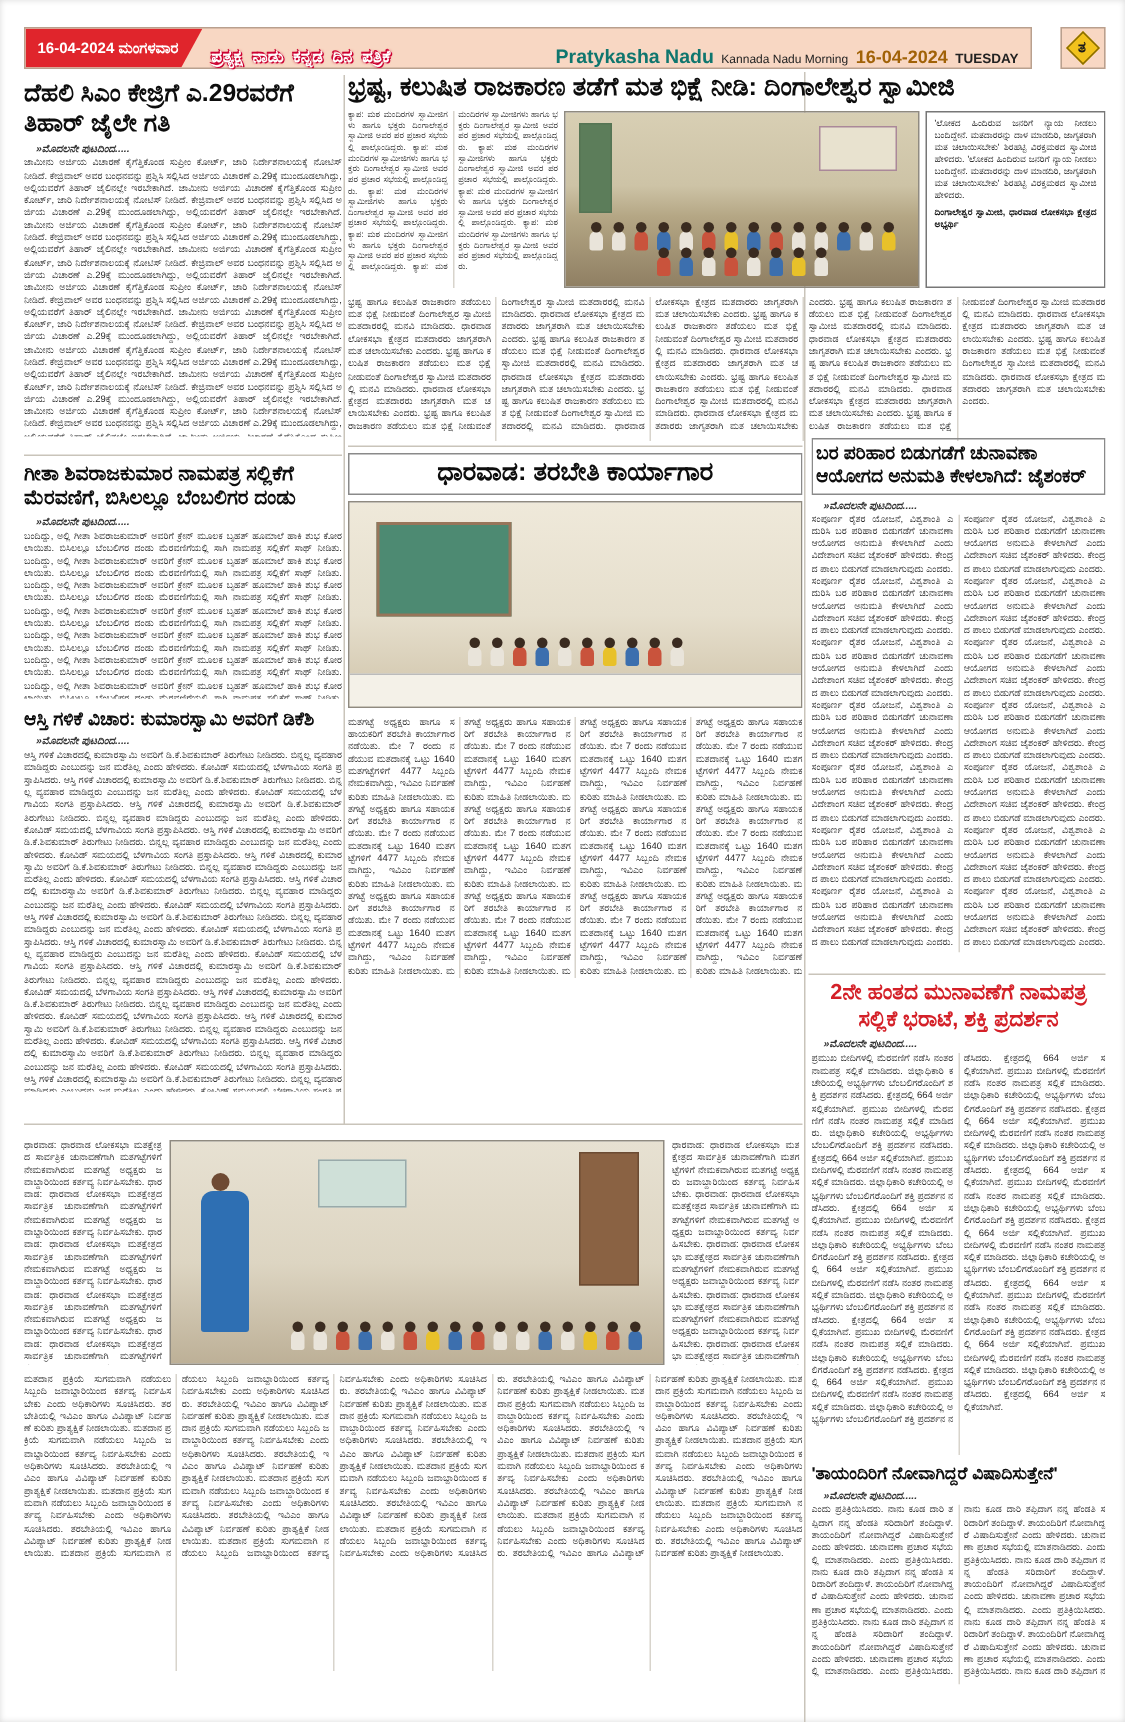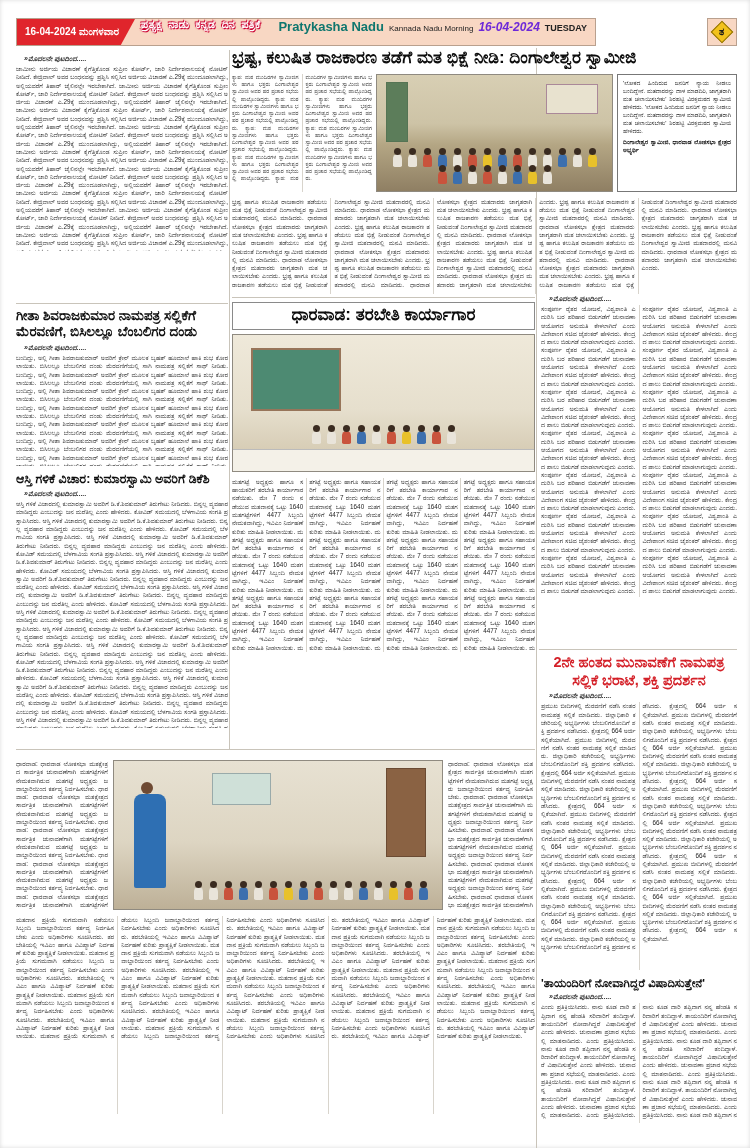--- a/index.html
+++ b/index.html
@@ -2,31 +2,31 @@
 <html><head>
 <meta charset="utf-8">
 <style>
   * { margin:0; padding:0; box-sizing:border-box; }
   html,body { width:750px; height:1148px; background:#f2f0ec; }
   body { font-family:"Liberation Sans", sans-serif; }
   .page { position:relative; width:750px; height:1148px; background:#ffffff; overflow:hidden;
           box-shadow:inset 0 0 4px rgba(0,0,0,.15); }
 
   
-  .masthead { position:absolute; left:16px; top:18px; width:580px; height:28px;
-              background:#f8d7c3; border:1px solid #b9a08e; display:flex; align-items:flex-start; }
+  .masthead { position:absolute; left:16px; top:18px; width:672px; height:28px;
+              background:#f8d7c3; border:1px solid #b9a08e; display:flex; align-items:flex-end; }
   .datebox { background:#e0252c; color:#fff; font-weight:bold; font-size:10px; height:100%;
              display:flex; align-items:center; padding:0 10px 0 8px;
              clip-path:polygon(0 0, 100% 0, 88% 100%, 0 100%); min-width:118px; }
   .slogan { color:#ffffff; font-weight:bold; font-size:11px; margin-left:6px;
             text-shadow:0 0 2px #c03, 1px 1px 0 #c03, -1px -1px 0 #c03; white-space:nowrap;font-family:Liberation Mono, monospace; }
   .brandwrap { margin-left:auto; display:flex; align-items:baseline; gap:5px; padding-right:8px; white-space:nowrap; }
   .brand { color:#0f766e; font-weight:bold; font-size:13px; }
   .brandsub { color:#222; font-size:8px; }
-  .hdate { color:#6d28d9; font-weight:bold; font-size:12px;font-style:italic; }
+  .hdate { color:#a16207; font-weight:bold; font-size:12px; }
   .hday { color:#222; font-size:9px; font-weight:bold; }
   .logobox { position:absolute; left:707px; top:18px; width:30px; height:28px; background:#f8d7c3;
              border:1px solid #b9a08e; display:flex; align-items:center; justify-content:center; }
   .diamond { width:16px; height:16px; background:#f2c21c; border:1px solid #8a6d00; transform:rotate(45deg);
              display:flex; align-items:center; justify-content:center; }
   .diamond span { transform:rotate(-45deg); font-size:10px; font-weight:bold; color:#1a1a1a; }
 
   
   .sec { position:absolute; overflow:hidden; }
   .hl { font-weight:bold; color:#0d0d0d; line-height:1.22; letter-spacing:0; }
@@ -87,20 +87,21 @@
   </div>
 
   <div class="vline" style="left:229px; top:50px; height:700px;"></div>
   <div class="vline" style="left:536px; top:48px; height:1100px;"></div>
   <div class="hline" style="left:232px; top:297px; width:303px;"></div>
   <div class="hline" style="left:539px; top:649px; width:198px;"></div>
   <div class="hline" style="left:16px; top:749px; width:519px;"></div>
   <div class="hline" style="left:16px; top:303px; width:212px;"></div>
 
   <div class="sec" style="left:16px; top:52px; width:212px; height:250px;">
+    <div class="hl" style="font-size:16.5px;">ದೆಹಲಿ ಸಿಎಂ ಕೇಜ್ರಿಗೆ ಎ.29ರವರೆಗೆ ತಿಹಾರ್ ಜೈಲೇ ಗತಿ</div>
     <div class="cont">»ಮೊದಲನೇ ಪುಟದಿಂದ.....</div>
     <div class="body" style="height:186px;">ಜಾಮೀನು ಅರ್ಜಿಯ ವಿಚಾರಣೆ ಕೈಗೆತ್ತಿಕೊಂಡ ಸುಪ್ರೀಂ ಕೋರ್ಟ್, ಜಾರಿ ನಿರ್ದೇಶನಾಲಯಕ್ಕೆ ನೋಟಿಸ್ ನೀಡಿದೆ. ಕೇಜ್ರಿವಾಲ್ ಅವರ ಬಂಧನವನ್ನು ಪ್ರಶ್ನಿಸಿ ಸಲ್ಲಿಸಿದ ಅರ್ಜಿಯ ವಿಚಾರಣೆ ಎ.29ಕ್ಕೆ ಮುಂದೂಡಲಾಗಿದ್ದು, ಅಲ್ಲಿಯವರೆಗೆ ತಿಹಾರ್ ಜೈಲಿನಲ್ಲೇ ಇರಬೇಕಾಗಿದೆ. ಜಾಮೀನು ಅರ್ಜಿಯ ವಿಚಾರಣೆ ಕೈಗೆತ್ತಿಕೊಂಡ ಸುಪ್ರೀಂ ಕೋರ್ಟ್, ಜಾರಿ ನಿರ್ದೇಶನಾಲಯಕ್ಕೆ ನೋಟಿಸ್ ನೀಡಿದೆ. ಕೇಜ್ರಿವಾಲ್ ಅವರ ಬಂಧನವನ್ನು ಪ್ರಶ್ನಿಸಿ ಸಲ್ಲಿಸಿದ ಅರ್ಜಿಯ ವಿಚಾರಣೆ ಎ.29ಕ್ಕೆ ಮುಂದೂಡಲಾಗಿದ್ದು, ಅಲ್ಲಿಯವರೆಗೆ ತಿಹಾರ್ ಜೈಲಿನಲ್ಲೇ ಇರಬೇಕಾಗಿದೆ. ಜಾಮೀನು ಅರ್ಜಿಯ ವಿಚಾರಣೆ ಕೈಗೆತ್ತಿಕೊಂಡ ಸುಪ್ರೀಂ ಕೋರ್ಟ್, ಜಾರಿ ನಿರ್ದೇಶನಾಲಯಕ್ಕೆ ನೋಟಿಸ್ ನೀಡಿದೆ. ಕೇಜ್ರಿವಾಲ್ ಅವರ ಬಂಧನವನ್ನು ಪ್ರಶ್ನಿಸಿ ಸಲ್ಲಿಸಿದ ಅರ್ಜಿಯ ವಿಚಾರಣೆ ಎ.29ಕ್ಕೆ ಮುಂದೂಡಲಾಗಿದ್ದು, ಅಲ್ಲಿಯವರೆಗೆ ತಿಹಾರ್ ಜೈಲಿನಲ್ಲೇ ಇರಬೇಕಾಗಿದೆ. ಜಾಮೀನು ಅರ್ಜಿಯ ವಿಚಾರಣೆ ಕೈಗೆತ್ತಿಕೊಂಡ ಸುಪ್ರೀಂ ಕೋರ್ಟ್, ಜಾರಿ ನಿರ್ದೇಶನಾಲಯಕ್ಕೆ ನೋಟಿಸ್ ನೀಡಿದೆ. ಕೇಜ್ರಿವಾಲ್ ಅವರ ಬಂಧನವನ್ನು ಪ್ರಶ್ನಿಸಿ ಸಲ್ಲಿಸಿದ ಅರ್ಜಿಯ ವಿಚಾರಣೆ ಎ.29ಕ್ಕೆ ಮುಂದೂಡಲಾಗಿದ್ದು, ಅಲ್ಲಿಯವರೆಗೆ ತಿಹಾರ್ ಜೈಲಿನಲ್ಲೇ ಇರಬೇಕಾಗಿದೆ. ಜಾಮೀನು ಅರ್ಜಿಯ ವಿಚಾರಣೆ ಕೈಗೆತ್ತಿಕೊಂಡ ಸುಪ್ರೀಂ ಕೋರ್ಟ್, ಜಾರಿ ನಿರ್ದೇಶನಾಲಯಕ್ಕೆ ನೋಟಿಸ್ ನೀಡಿದೆ. ಕೇಜ್ರಿವಾಲ್ ಅವರ ಬಂಧನವನ್ನು ಪ್ರಶ್ನಿಸಿ ಸಲ್ಲಿಸಿದ ಅರ್ಜಿಯ ವಿಚಾರಣೆ ಎ.29ಕ್ಕೆ ಮುಂದೂಡಲಾಗಿದ್ದು, ಅಲ್ಲಿಯವರೆಗೆ ತಿಹಾರ್ ಜೈಲಿನಲ್ಲೇ ಇರಬೇಕಾಗಿದೆ. ಜಾಮೀನು ಅರ್ಜಿಯ ವಿಚಾರಣೆ ಕೈಗೆತ್ತಿಕೊಂಡ ಸುಪ್ರೀಂ ಕೋರ್ಟ್, ಜಾರಿ ನಿರ್ದೇಶನಾಲಯಕ್ಕೆ ನೋಟಿಸ್ ನೀಡಿದೆ. ಕೇಜ್ರಿವಾಲ್ ಅವರ ಬಂಧನವನ್ನು ಪ್ರಶ್ನಿಸಿ ಸಲ್ಲಿಸಿದ ಅರ್ಜಿಯ ವಿಚಾರಣೆ ಎ.29ಕ್ಕೆ ಮುಂದೂಡಲಾಗಿದ್ದು, ಅಲ್ಲಿಯವರೆಗೆ ತಿಹಾರ್ ಜೈಲಿನಲ್ಲೇ ಇರಬೇಕಾಗಿದೆ. ಜಾಮೀನು ಅರ್ಜಿಯ ವಿಚಾರಣೆ ಕೈಗೆತ್ತಿಕೊಂಡ ಸುಪ್ರೀಂ ಕೋರ್ಟ್, ಜಾರಿ ನಿರ್ದೇಶನಾಲಯಕ್ಕೆ ನೋಟಿಸ್ ನೀಡಿದೆ. ಕೇಜ್ರಿವಾಲ್ ಅವರ ಬಂಧನವನ್ನು ಪ್ರಶ್ನಿಸಿ ಸಲ್ಲಿಸಿದ ಅರ್ಜಿಯ ವಿಚಾರಣೆ ಎ.29ಕ್ಕೆ ಮುಂದೂಡಲಾಗಿದ್ದು, ಅಲ್ಲಿಯವರೆಗೆ ತಿಹಾರ್ ಜೈಲಿನಲ್ಲೇ ಇರಬೇಕಾಗಿದೆ. ಜಾಮೀನು ಅರ್ಜಿಯ ವಿಚಾರಣೆ ಕೈಗೆತ್ತಿಕೊಂಡ ಸುಪ್ರೀಂ ಕೋರ್ಟ್, ಜಾರಿ ನಿರ್ದೇಶನಾಲಯಕ್ಕೆ ನೋಟಿಸ್ ನೀಡಿದೆ. ಕೇಜ್ರಿವಾಲ್ ಅವರ ಬಂಧನವನ್ನು ಪ್ರಶ್ನಿಸಿ ಸಲ್ಲಿಸಿದ ಅರ್ಜಿಯ ವಿಚಾರಣೆ ಎ.29ಕ್ಕೆ ಮುಂದೂಡಲಾಗಿದ್ದು, ಅಲ್ಲಿಯವರೆಗೆ ತಿಹಾರ್ ಜೈಲಿನಲ್ಲೇ ಇರಬೇಕಾಗಿದೆ. ಜಾಮೀನು ಅರ್ಜಿಯ ವಿಚಾರಣೆ ಕೈಗೆತ್ತಿಕೊಂಡ ಸುಪ್ರೀಂ ಕೋರ್ಟ್, ಜಾರಿ ನಿರ್ದೇಶನಾಲಯಕ್ಕೆ ನೋಟಿಸ್ ನೀಡಿದೆ. ಕೇಜ್ರಿವಾಲ್ ಅವರ ಬಂಧನವನ್ನು ಪ್ರಶ್ನಿಸಿ ಸಲ್ಲಿಸಿದ ಅರ್ಜಿಯ ವಿಚಾರಣೆ ಎ.29ಕ್ಕೆ ಮುಂದೂಡಲಾಗಿದ್ದು, ಅಲ್ಲಿಯವರೆಗೆ ತಿಹಾರ್ ಜೈಲಿನಲ್ಲೇ ಇರಬೇಕಾಗಿದೆ. ಜಾಮೀನು ಅರ್ಜಿಯ ವಿಚಾರಣೆ ಕೈಗೆತ್ತಿಕೊಂಡ ಸುಪ್ರೀಂ ಕೋರ್ಟ್, ಜಾರಿ ನಿರ್ದೇಶನಾಲಯಕ್ಕೆ ನೋಟಿಸ್ ನೀಡಿದೆ. ಕೇಜ್ರಿವಾಲ್ ಅವರ ಬಂಧನವನ್ನು ಪ್ರಶ್ನಿಸಿ ಸಲ್ಲಿಸಿದ ಅರ್ಜಿಯ ವಿಚಾರಣೆ ಎ.29ಕ್ಕೆ ಮುಂದೂಡಲಾಗಿದ್ದು, ಅಲ್ಲಿಯವರೆಗೆ ತಿಹಾರ್ ಜೈಲಿನಲ್ಲೇ ಇರಬೇಕಾಗಿದೆ. ಜಾಮೀನು ಅರ್ಜಿಯ ವಿಚಾರಣೆ ಕೈಗೆತ್ತಿಕೊಂಡ ಸುಪ್ರೀಂ ಕೋರ್ಟ್, ಜಾರಿ ನಿರ್ದೇಶನಾಲಯಕ್ಕೆ ನೋಟಿಸ್ ನೀಡಿದೆ. ಕೇಜ್ರಿವಾಲ್ ಅವರ ಬಂಧನವನ್ನು ಪ್ರಶ್ನಿಸಿ ಸಲ್ಲಿಸಿದ ಅರ್ಜಿಯ ವಿಚಾರಣೆ ಎ.29ಕ್ಕೆ ಮುಂದೂಡಲಾಗಿದ್ದು, ಅಲ್ಲಿಯವರೆಗೆ ತಿಹಾರ್ ಜೈಲಿನಲ್ಲೇ ಇರಬೇಕಾಗಿದೆ. ಜಾಮೀನು ಅರ್ಜಿಯ ವಿಚಾರಣೆ ಕೈಗೆತ್ತಿಕೊಂಡ ಸುಪ್ರೀಂ ಕೋರ್ಟ್, ಜಾರಿ ನಿರ್ದೇಶನಾಲಯಕ್ಕೆ ನೋಟಿಸ್ ನೀಡಿದೆ. ಕೇಜ್ರಿವಾಲ್ ಅವರ ಬಂಧನವನ್ನು ಪ್ರಶ್ನಿಸಿ ಸಲ್ಲಿಸಿದ ಅರ್ಜಿಯ ವಿಚಾರಣೆ ಎ.29ಕ್ಕೆ ಮುಂದೂಡಲಾಗಿದ್ದು, ಅಲ್ಲಿಯವರೆಗೆ ತಿಹಾರ್ ಜೈಲಿನಲ್ಲೇ ಇರಬೇಕಾಗಿದೆ. ಜಾಮೀನು ಅರ್ಜಿಯ ವಿಚಾರಣೆ ಕೈಗೆತ್ತಿಕೊಂಡ ಸುಪ್ರೀಂ ಕೋರ್ಟ್, ಜಾರಿ ನಿರ್ದೇಶನಾಲಯಕ್ಕೆ ನೋಟಿಸ್ ನೀಡಿದೆ. ಕೇಜ್ರಿವಾಲ್ ಅವರ ಬಂಧನವನ್ನು ಪ್ರಶ್ನಿಸಿ ಸಲ್ಲಿಸಿದ ಅರ್ಜಿಯ ವಿಚಾರಣೆ ಎ.29ಕ್ಕೆ ಮುಂದೂಡಲಾಗಿದ್ದು, ಅಲ್ಲಿಯವರೆಗೆ ತಿಹಾರ್ ಜೈಲಿನಲ್ಲೇ ಇರಬೇಕಾಗಿದೆ. ಜಾಮೀನು ಅರ್ಜಿಯ ವಿಚಾರಣೆ ಕೈಗೆತ್ತಿಕೊಂಡ ಸುಪ್ರೀಂ ಕೋರ್ಟ್, ಜಾರಿ ನಿರ್ದೇಶನಾಲಯಕ್ಕೆ ನೋಟಿಸ್ ನೀಡಿದೆ. ಕೇಜ್ರಿವಾಲ್ ಅವರ ಬಂಧನವನ್ನು ಪ್ರಶ್ನಿಸಿ ಸಲ್ಲಿಸಿದ ಅರ್ಜಿಯ ವಿಚಾರಣೆ ಎ.29ಕ್ಕೆ ಮುಂದೂಡಲಾಗಿದ್ದು, ಅಲ್ಲಿಯವರೆಗೆ ತಿಹಾರ್ ಜೈಲಿನಲ್ಲೇ ಇರಬೇಕಾಗಿದೆ. ಜಾಮೀನು ಅರ್ಜಿಯ ವಿಚಾರಣೆ ಕೈಗೆತ್ತಿಕೊಂಡ ಸುಪ್ರೀಂ ಕೋರ್ಟ್, ಜಾರಿ ನಿರ್ದೇಶನಾಲಯಕ್ಕೆ ನೋಟಿಸ್ ನೀಡಿದೆ. ಕೇಜ್ರಿವಾಲ್ ಅವರ ಬಂಧನವನ್ನು ಪ್ರಶ್ನಿಸಿ ಸಲ್ಲಿಸಿದ ಅರ್ಜಿಯ ವಿಚಾರಣೆ ಎ.29ಕ್ಕೆ ಮುಂದೂಡಲಾಗಿದ್ದು, ಅಲ್ಲಿಯವರೆಗೆ ತಿಹಾರ್ ಜೈಲಿನಲ್ಲೇ ಇರಬೇಕಾಗಿದೆ. ಜಾಮೀನು ಅರ್ಜಿಯ ವಿಚಾರಣೆ ಕೈಗೆತ್ತಿಕೊಂಡ ಸುಪ್ರೀಂ ಕೋರ್ಟ್, ಜಾರಿ ನಿರ್ದೇಶನಾಲಯಕ್ಕೆ ನೋಟಿಸ್ ನೀಡಿದೆ. ಕೇಜ್ರಿವಾಲ್ ಅವರ ಬಂಧನವನ್ನು ಪ್ರಶ್ನಿಸಿ ಸಲ್ಲಿಸಿದ ಅರ್ಜಿಯ ವಿಚಾರಣೆ ಎ.29ಕ್ಕೆ ಮುಂದೂಡಲಾಗಿದ್ದು, ಅಲ್ಲಿಯವರೆಗೆ ತಿಹಾರ್ ಜೈಲಿನಲ್ಲೇ ಇರಬೇಕಾಗಿದೆ. ಜಾಮೀನು ಅರ್ಜಿಯ ವಿಚಾರಣೆ ಕೈಗೆತ್ತಿಕೊಂಡ ಸುಪ್ರೀಂ ಕೋರ್ಟ್, ಜಾರಿ ನಿರ್ದೇಶನಾಲಯಕ್ಕೆ ನೋಟಿಸ್ ನೀಡಿದೆ. ಕೇಜ್ರಿವಾಲ್ ಅವರ ಬಂಧನವನ್ನು ಪ್ರಶ್ನಿಸಿ ಸಲ್ಲಿಸಿದ ಅರ್ಜಿಯ ವಿಚಾರಣೆ ಎ.29ಕ್ಕೆ ಮುಂದೂಡಲಾಗಿದ್ದು, ಅಲ್ಲಿಯವರೆಗೆ ತಿಹಾರ್ ಜೈಲಿನಲ್ಲೇ ಇರಬೇಕಾಗಿದೆ. ಜಾಮೀನು ಅರ್ಜಿಯ ವಿಚಾರಣೆ ಕೈಗೆತ್ತಿಕೊಂಡ ಸುಪ್ರೀಂ ಕೋರ್ಟ್, ಜಾರಿ ನಿರ್ದೇಶನಾಲಯಕ್ಕೆ ನೋಟಿಸ್ ನೀಡಿದೆ. ಕೇಜ್ರಿವಾಲ್ ಅವರ ಬಂಧನವನ್ನು ಪ್ರಶ್ನಿಸಿ ಸಲ್ಲಿಸಿದ ಅರ್ಜಿಯ ವಿಚಾರಣೆ ಎ.29ಕ್ಕೆ ಮುಂದೂಡಲಾಗಿದ್ದು, ಅಲ್ಲಿಯವರೆಗೆ ತಿಹಾರ್ ಜೈಲಿನಲ್ಲೇ ಇರಬೇಕಾಗಿದೆ. </div>
   </div>
 
   <div class="sec" style="left:232px; top:48px; width:505px; height:250px;">
     <div class="hl" style="font-size:17px; white-space:nowrap; overflow:hidden;">ಭ್ರಷ್ಟ, ಕಲುಷಿತ ರಾಜಕಾರಣ ತಡೆಗೆ ಮತ ಭಿಕ್ಷೆ ನೀಡಿ: ದಿಂಗಾಲೇಶ್ವರ ಸ್ವಾಮೀಜಿ</div>
     <div style="display:flex; gap:4px; margin-top:5px; height:118px;">
       <div class="caption cols-2" style="width:140px; height:118px;">ಕ್ಯಾಪ: ಮಠ ಮಂದಿರಗಳ ಸ್ವಾಮೀಜಿಗಳು ಹಾಗೂ ಭಕ್ತರು ದಿಂಗಾಲೇಶ್ವರ ಸ್ವಾಮೀಜಿ ಅವರ ಪರ ಪ್ರಚಾರ ಸಭೆಯಲ್ಲಿ ಪಾಲ್ಗೊಂಡಿದ್ದರು. ಕ್ಯಾಪ: ಮಠ ಮಂದಿರಗಳ ಸ್ವಾಮೀಜಿಗಳು ಹಾಗೂ ಭಕ್ತರು ದಿಂಗಾಲೇಶ್ವರ ಸ್ವಾಮೀಜಿ ಅವರ ಪರ ಪ್ರಚಾರ ಸಭೆಯಲ್ಲಿ ಪಾಲ್ಗೊಂಡಿದ್ದರು. ಕ್ಯಾಪ: ಮಠ ಮಂದಿರಗಳ ಸ್ವಾಮೀಜಿಗಳು ಹಾಗೂ ಭಕ್ತರು ದಿಂಗಾಲೇಶ್ವರ ಸ್ವಾಮೀಜಿ ಅವರ ಪರ ಪ್ರಚಾರ ಸಭೆಯಲ್ಲಿ ಪಾಲ್ಗೊಂಡಿದ್ದರು. ಕ್ಯಾಪ: ಮಠ ಮಂದಿರಗಳ ಸ್ವಾಮೀಜಿಗಳು ಹಾಗೂ ಭಕ್ತರು ದಿಂಗಾಲೇಶ್ವರ ಸ್ವಾಮೀಜಿ ಅವರ ಪರ ಪ್ರಚಾರ ಸಭೆಯಲ್ಲಿ ಪಾಲ್ಗೊಂಡಿದ್ದರು. ಕ್ಯಾಪ: ಮಠ ಮಂದಿರಗಳ ಸ್ವಾಮೀಜಿಗಳು ಹಾಗೂ ಭಕ್ತರು ದಿಂಗಾಲೇಶ್ವರ ಸ್ವಾಮೀಜಿ ಅವರ ಪರ ಪ್ರಚಾರ ಸಭೆಯಲ್ಲಿ ಪಾಲ್ಗೊಂಡಿದ್ದರು. ಕ್ಯಾಪ: ಮಠ ಮಂದಿರಗಳ ಸ್ವಾಮೀಜಿಗಳು ಹಾಗೂ ಭಕ್ತರು ದಿಂಗಾಲೇಶ್ವರ ಸ್ವಾಮೀಜಿ ಅವರ ಪರ ಪ್ರಚಾರ ಸಭೆಯಲ್ಲಿ ಪಾಲ್ಗೊಂಡಿದ್ದರು. ಕ್ಯಾಪ: ಮಠ ಮಂದಿರಗಳ ಸ್ವಾಮೀಜಿಗಳು ಹಾಗೂ ಭಕ್ತರು ದಿಂಗಾಲೇಶ್ವರ ಸ್ವಾಮೀಜಿ ಅವರ ಪರ ಪ್ರಚಾರ ಸಭೆಯಲ್ಲಿ ಪಾಲ್ಗೊಂಡಿದ್ದರು. ಕ್ಯಾಪ: ಮಠ ಮಂದಿರಗಳ ಸ್ವಾಮೀಜಿಗಳು ಹಾಗೂ ಭಕ್ತರು ದಿಂಗಾಲೇಶ್ವರ ಸ್ವಾಮೀಜಿ ಅವರ ಪರ ಪ್ರಚಾರ ಸಭೆಯಲ್ಲಿ ಪಾಲ್ಗೊಂಡಿದ್ದರು. </div>
       <div class="photo ph-hall" style="width:237px; height:118px;">
         <span class="door"></span>
@@ -162,20 +163,21 @@
           <i></i>
           <i></i>
           <i></i>
           <i></i>
       </div>
     </div>
     <div class="body cols-4" style="height:272px; margin-top:6px;">ಮತಗಟ್ಟೆ ಅಧ್ಯಕ್ಷರು ಹಾಗೂ ಸಹಾಯಕರಿಗೆ ತರಬೇತಿ ಕಾರ್ಯಾಗಾರ ನಡೆಯಿತು. ಮೇ 7 ರಂದು ನಡೆಯುವ ಮತದಾನಕ್ಕೆ ಒಟ್ಟು 1640 ಮತಗಟ್ಟೆಗಳಿಗೆ 4477 ಸಿಬ್ಬಂದಿ ನೇಮಕವಾಗಿದ್ದು, ಇವಿಎಂ ನಿರ್ವಹಣೆ ಕುರಿತು ಮಾಹಿತಿ ನೀಡಲಾಯಿತು. ಮತಗಟ್ಟೆ ಅಧ್ಯಕ್ಷರು ಹಾಗೂ ಸಹಾಯಕರಿಗೆ ತರಬೇತಿ ಕಾರ್ಯಾಗಾರ ನಡೆಯಿತು. ಮೇ 7 ರಂದು ನಡೆಯುವ ಮತದಾನಕ್ಕೆ ಒಟ್ಟು 1640 ಮತಗಟ್ಟೆಗಳಿಗೆ 4477 ಸಿಬ್ಬಂದಿ ನೇಮಕವಾಗಿದ್ದು, ಇವಿಎಂ ನಿರ್ವಹಣೆ ಕುರಿತು ಮಾಹಿತಿ ನೀಡಲಾಯಿತು. ಮತಗಟ್ಟೆ ಅಧ್ಯಕ್ಷರು ಹಾಗೂ ಸಹಾಯಕರಿಗೆ ತರಬೇತಿ ಕಾರ್ಯಾಗಾರ ನಡೆಯಿತು. ಮೇ 7 ರಂದು ನಡೆಯುವ ಮತದಾನಕ್ಕೆ ಒಟ್ಟು 1640 ಮತಗಟ್ಟೆಗಳಿಗೆ 4477 ಸಿಬ್ಬಂದಿ ನೇಮಕವಾಗಿದ್ದು, ಇವಿಎಂ ನಿರ್ವಹಣೆ ಕುರಿತು ಮಾಹಿತಿ ನೀಡಲಾಯಿತು. ಮತಗಟ್ಟೆ ಅಧ್ಯಕ್ಷರು ಹಾಗೂ ಸಹಾಯಕರಿಗೆ ತರಬೇತಿ ಕಾರ್ಯಾಗಾರ ನಡೆಯಿತು. ಮೇ 7 ರಂದು ನಡೆಯುವ ಮತದಾನಕ್ಕೆ ಒಟ್ಟು 1640 ಮತಗಟ್ಟೆಗಳಿಗೆ 4477 ಸಿಬ್ಬಂದಿ ನೇಮಕವಾಗಿದ್ದು, ಇವಿಎಂ ನಿರ್ವಹಣೆ ಕುರಿತು ಮಾಹಿತಿ ನೀಡಲಾಯಿತು. ಮತಗಟ್ಟೆ ಅಧ್ಯಕ್ಷರು ಹಾಗೂ ಸಹಾಯಕರಿಗೆ ತರಬೇತಿ ಕಾರ್ಯಾಗಾರ ನಡೆಯಿತು. ಮೇ 7 ರಂದು ನಡೆಯುವ ಮತದಾನಕ್ಕೆ ಒಟ್ಟು 1640 ಮತಗಟ್ಟೆಗಳಿಗೆ 4477 ಸಿಬ್ಬಂದಿ ನೇಮಕವಾಗಿದ್ದು, ಇವಿಎಂ ನಿರ್ವಹಣೆ ಕುರಿತು ಮಾಹಿತಿ ನೀಡಲಾಯಿತು. ಮತಗಟ್ಟೆ ಅಧ್ಯಕ್ಷರು ಹಾಗೂ ಸಹಾಯಕರಿಗೆ ತರಬೇತಿ ಕಾರ್ಯಾಗಾರ ನಡೆಯಿತು. ಮೇ 7 ರಂದು ನಡೆಯುವ ಮತದಾನಕ್ಕೆ ಒಟ್ಟು 1640 ಮತಗಟ್ಟೆಗಳಿಗೆ 4477 ಸಿಬ್ಬಂದಿ ನೇಮಕವಾಗಿದ್ದು, ಇವಿಎಂ ನಿರ್ವಹಣೆ ಕುರಿತು ಮಾಹಿತಿ ನೀಡಲಾಯಿತು. ಮತಗಟ್ಟೆ ಅಧ್ಯಕ್ಷರು ಹಾಗೂ ಸಹಾಯಕರಿಗೆ ತರಬೇತಿ ಕಾರ್ಯಾಗಾರ ನಡೆಯಿತು. ಮೇ 7 ರಂದು ನಡೆಯುವ ಮತದಾನಕ್ಕೆ ಒಟ್ಟು 1640 ಮತಗಟ್ಟೆಗಳಿಗೆ 4477 ಸಿಬ್ಬಂದಿ ನೇಮಕವಾಗಿದ್ದು, ಇವಿಎಂ ನಿರ್ವಹಣೆ ಕುರಿತು ಮಾಹಿತಿ ನೀಡಲಾಯಿತು. ಮತಗಟ್ಟೆ ಅಧ್ಯಕ್ಷರು ಹಾಗೂ ಸಹಾಯಕರಿಗೆ ತರಬೇತಿ ಕಾರ್ಯಾಗಾರ ನಡೆಯಿತು. ಮೇ 7 ರಂದು ನಡೆಯುವ ಮತದಾನಕ್ಕೆ ಒಟ್ಟು 1640 ಮತಗಟ್ಟೆಗಳಿಗೆ 4477 ಸಿಬ್ಬಂದಿ ನೇಮಕವಾಗಿದ್ದು, ಇವಿಎಂ ನಿರ್ವಹಣೆ ಕುರಿತು ಮಾಹಿತಿ ನೀಡಲಾಯಿತು. ಮತಗಟ್ಟೆ ಅಧ್ಯಕ್ಷರು ಹಾಗೂ ಸಹಾಯಕರಿಗೆ ತರಬೇತಿ ಕಾರ್ಯಾಗಾರ ನಡೆಯಿತು. ಮೇ 7 ರಂದು ನಡೆಯುವ ಮತದಾನಕ್ಕೆ ಒಟ್ಟು 1640 ಮತಗಟ್ಟೆಗಳಿಗೆ 4477 ಸಿಬ್ಬಂದಿ ನೇಮಕವಾಗಿದ್ದು, ಇವಿಎಂ ನಿರ್ವಹಣೆ ಕುರಿತು ಮಾಹಿತಿ ನೀಡಲಾಯಿತು. ಮತಗಟ್ಟೆ ಅಧ್ಯಕ್ಷರು ಹಾಗೂ ಸಹಾಯಕರಿಗೆ ತರಬೇತಿ ಕಾರ್ಯಾಗಾರ ನಡೆಯಿತು. ಮೇ 7 ರಂದು ನಡೆಯುವ ಮತದಾನಕ್ಕೆ ಒಟ್ಟು 1640 ಮತಗಟ್ಟೆಗಳಿಗೆ 4477 ಸಿಬ್ಬಂದಿ ನೇಮಕವಾಗಿದ್ದು, ಇವಿಎಂ ನಿರ್ವಹಣೆ ಕುರಿತು ಮಾಹಿತಿ ನೀಡಲಾಯಿತು. ಮತಗಟ್ಟೆ ಅಧ್ಯಕ್ಷರು ಹಾಗೂ ಸಹಾಯಕರಿಗೆ ತರಬೇತಿ ಕಾರ್ಯಾಗಾರ ನಡೆಯಿತು. ಮೇ 7 ರಂದು ನಡೆಯುವ ಮತದಾನಕ್ಕೆ ಒಟ್ಟು 1640 ಮತಗಟ್ಟೆಗಳಿಗೆ 4477 ಸಿಬ್ಬಂದಿ ನೇಮಕವಾಗಿದ್ದು, ಇವಿಎಂ ನಿರ್ವಹಣೆ ಕುರಿತು ಮಾಹಿತಿ ನೀಡಲಾಯಿತು. ಮತಗಟ್ಟೆ ಅಧ್ಯಕ್ಷರು ಹಾಗೂ ಸಹಾಯಕರಿಗೆ ತರಬೇತಿ ಕಾರ್ಯಾಗಾರ ನಡೆಯಿತು. ಮೇ 7 ರಂದು ನಡೆಯುವ ಮತದಾನಕ್ಕೆ ಒಟ್ಟು 1640 ಮತಗಟ್ಟೆಗಳಿಗೆ 4477 ಸಿಬ್ಬಂದಿ ನೇಮಕವಾಗಿದ್ದು, ಇವಿಎಂ ನಿರ್ವಹಣೆ ಕುರಿತು ಮಾಹಿತಿ ನೀಡಲಾಯಿತು. ಮತಗಟ್ಟೆ ಅಧ್ಯಕ್ಷರು ಹಾಗೂ ಸಹಾಯಕರಿಗೆ ತರಬೇತಿ ಕಾರ್ಯಾಗಾರ ನಡೆಯಿತು. ಮೇ 7 ರಂದು ನಡೆಯುವ ಮತದಾನಕ್ಕೆ ಒಟ್ಟು 1640 ಮತಗಟ್ಟೆಗಳಿಗೆ 4477 ಸಿಬ್ಬಂದಿ ನೇಮಕವಾಗಿದ್ದು, ಇವಿಎಂ ನಿರ್ವಹಣೆ ಕುರಿತು ಮಾಹಿತಿ ನೀಡಲಾಯಿತು. ಮತಗಟ್ಟೆ ಅಧ್ಯಕ್ಷರು ಹಾಗೂ ಸಹಾಯಕರಿಗೆ ತರಬೇತಿ ಕಾರ್ಯಾಗಾರ ನಡೆಯಿತು. ಮೇ 7 ರಂದು ನಡೆಯುವ ಮತದಾನಕ್ಕೆ ಒಟ್ಟು 1640 ಮತಗಟ್ಟೆಗಳಿಗೆ 4477 ಸಿಬ್ಬಂದಿ ನೇಮಕವಾಗಿದ್ದು, ಇವಿಎಂ ನಿರ್ವಹಣೆ ಕುರಿತು ಮಾಹಿತಿ ನೀಡಲಾಯಿತು. ಮತಗಟ್ಟೆ ಅಧ್ಯಕ್ಷರು ಹಾಗೂ ಸಹಾಯಕರಿಗೆ ತರಬೇತಿ ಕಾರ್ಯಾಗಾರ ನಡೆಯಿತು. ಮೇ 7 ರಂದು ನಡೆಯುವ ಮತದಾನಕ್ಕೆ ಒಟ್ಟು 1640 ಮತಗಟ್ಟೆಗಳಿಗೆ 4477 ಸಿಬ್ಬಂದಿ ನೇಮಕವಾಗಿದ್ದು, ಇವಿಎಂ ನಿರ್ವಹಣೆ ಕುರಿತು ಮಾಹಿತಿ ನೀಡಲಾಯಿತು. ಮತಗಟ್ಟೆ ಅಧ್ಯಕ್ಷರು ಹಾಗೂ ಸಹಾಯಕರಿಗೆ ತರಬೇತಿ ಕಾರ್ಯಾಗಾರ ನಡೆಯಿತು. ಮೇ 7 ರಂದು ನಡೆಯುವ ಮತದಾನಕ್ಕೆ ಒಟ್ಟು 1640 ಮತಗಟ್ಟೆಗಳಿಗೆ 4477 ಸಿಬ್ಬಂದಿ ನೇಮಕವಾಗಿದ್ದು, ಇವಿಎಂ ನಿರ್ವಹಣೆ ಕುರಿತು ಮಾಹಿತಿ ನೀಡಲಾಯಿತು. </div>
   </div>
 
   <div class="sec" style="left:541px; top:292px; width:196px; height:352px;">
+    <div class="hl hl-box" style="font-size:12.5px; text-align:left;">ಬರ ಪರಿಹಾರ ಬಿಡುಗಡೆಗೆ ಚುನಾವಣಾ ಆಯೋಗದ ಅನುಮತಿ ಕೇಳಲಾಗಿದೆ: ಜೈಶಂಕರ್</div>
     <div class="cont">»ಮೊದಲನೇ ಪುಟದಿಂದ.....</div>
     <div class="body cols-2" style="height:292px;">ಸಂಪೂರ್ಣ ರೈತರ ಯೋಜನೆ, ವಿಶ್ವಶಾಂತಿ ಎದುರಿಸಿ ಬರ ಪರಿಹಾರ ಬಿಡುಗಡೆಗೆ ಚುನಾವಣಾ ಆಯೋಗದ ಅನುಮತಿ ಕೇಳಲಾಗಿದೆ ಎಂದು ವಿದೇಶಾಂಗ ಸಚಿವ ಜೈಶಂಕರ್ ಹೇಳಿದರು. ಕೇಂದ್ರದ ಪಾಲು ಬಿಡುಗಡೆ ಮಾಡಲಾಗುವುದು ಎಂದರು. ಸಂಪೂರ್ಣ ರೈತರ ಯೋಜನೆ, ವಿಶ್ವಶಾಂತಿ ಎದುರಿಸಿ ಬರ ಪರಿಹಾರ ಬಿಡುಗಡೆಗೆ ಚುನಾವಣಾ ಆಯೋಗದ ಅನುಮತಿ ಕೇಳಲಾಗಿದೆ ಎಂದು ವಿದೇಶಾಂಗ ಸಚಿವ ಜೈಶಂಕರ್ ಹೇಳಿದರು. ಕೇಂದ್ರದ ಪಾಲು ಬಿಡುಗಡೆ ಮಾಡಲಾಗುವುದು ಎಂದರು. ಸಂಪೂರ್ಣ ರೈತರ ಯೋಜನೆ, ವಿಶ್ವಶಾಂತಿ ಎದುರಿಸಿ ಬರ ಪರಿಹಾರ ಬಿಡುಗಡೆಗೆ ಚುನಾವಣಾ ಆಯೋಗದ ಅನುಮತಿ ಕೇಳಲಾಗಿದೆ ಎಂದು ವಿದೇಶಾಂಗ ಸಚಿವ ಜೈಶಂಕರ್ ಹೇಳಿದರು. ಕೇಂದ್ರದ ಪಾಲು ಬಿಡುಗಡೆ ಮಾಡಲಾಗುವುದು ಎಂದರು. ಸಂಪೂರ್ಣ ರೈತರ ಯೋಜನೆ, ವಿಶ್ವಶಾಂತಿ ಎದುರಿಸಿ ಬರ ಪರಿಹಾರ ಬಿಡುಗಡೆಗೆ ಚುನಾವಣಾ ಆಯೋಗದ ಅನುಮತಿ ಕೇಳಲಾಗಿದೆ ಎಂದು ವಿದೇಶಾಂಗ ಸಚಿವ ಜೈಶಂಕರ್ ಹೇಳಿದರು. ಕೇಂದ್ರದ ಪಾಲು ಬಿಡುಗಡೆ ಮಾಡಲಾಗುವುದು ಎಂದರು. ಸಂಪೂರ್ಣ ರೈತರ ಯೋಜನೆ, ವಿಶ್ವಶಾಂತಿ ಎದುರಿಸಿ ಬರ ಪರಿಹಾರ ಬಿಡುಗಡೆಗೆ ಚುನಾವಣಾ ಆಯೋಗದ ಅನುಮತಿ ಕೇಳಲಾಗಿದೆ ಎಂದು ವಿದೇಶಾಂಗ ಸಚಿವ ಜೈಶಂಕರ್ ಹೇಳಿದರು. ಕೇಂದ್ರದ ಪಾಲು ಬಿಡುಗಡೆ ಮಾಡಲಾಗುವುದು ಎಂದರು. ಸಂಪೂರ್ಣ ರೈತರ ಯೋಜನೆ, ವಿಶ್ವಶಾಂತಿ ಎದುರಿಸಿ ಬರ ಪರಿಹಾರ ಬಿಡುಗಡೆಗೆ ಚುನಾವಣಾ ಆಯೋಗದ ಅನುಮತಿ ಕೇಳಲಾಗಿದೆ ಎಂದು ವಿದೇಶಾಂಗ ಸಚಿವ ಜೈಶಂಕರ್ ಹೇಳಿದರು. ಕೇಂದ್ರದ ಪಾಲು ಬಿಡುಗಡೆ ಮಾಡಲಾಗುವುದು ಎಂದರು. ಸಂಪೂರ್ಣ ರೈತರ ಯೋಜನೆ, ವಿಶ್ವಶಾಂತಿ ಎದುರಿಸಿ ಬರ ಪರಿಹಾರ ಬಿಡುಗಡೆಗೆ ಚುನಾವಣಾ ಆಯೋಗದ ಅನುಮತಿ ಕೇಳಲಾಗಿದೆ ಎಂದು ವಿದೇಶಾಂಗ ಸಚಿವ ಜೈಶಂಕರ್ ಹೇಳಿದರು. ಕೇಂದ್ರದ ಪಾಲು ಬಿಡುಗಡೆ ಮಾಡಲಾಗುವುದು ಎಂದರು. ಸಂಪೂರ್ಣ ರೈತರ ಯೋಜನೆ, ವಿಶ್ವಶಾಂತಿ ಎದುರಿಸಿ ಬರ ಪರಿಹಾರ ಬಿಡುಗಡೆಗೆ ಚುನಾವಣಾ ಆಯೋಗದ ಅನುಮತಿ ಕೇಳಲಾಗಿದೆ ಎಂದು ವಿದೇಶಾಂಗ ಸಚಿವ ಜೈಶಂಕರ್ ಹೇಳಿದರು. ಕೇಂದ್ರದ ಪಾಲು ಬಿಡುಗಡೆ ಮಾಡಲಾಗುವುದು ಎಂದರು. ಸಂಪೂರ್ಣ ರೈತರ ಯೋಜನೆ, ವಿಶ್ವಶಾಂತಿ ಎದುರಿಸಿ ಬರ ಪರಿಹಾರ ಬಿಡುಗಡೆಗೆ ಚುನಾವಣಾ ಆಯೋಗದ ಅನುಮತಿ ಕೇಳಲಾಗಿದೆ ಎಂದು ವಿದೇಶಾಂಗ ಸಚಿವ ಜೈಶಂಕರ್ ಹೇಳಿದರು. ಕೇಂದ್ರದ ಪಾಲು ಬಿಡುಗಡೆ ಮಾಡಲಾಗುವುದು ಎಂದರು. ಸಂಪೂರ್ಣ ರೈತರ ಯೋಜನೆ, ವಿಶ್ವಶಾಂತಿ ಎದುರಿಸಿ ಬರ ಪರಿಹಾರ ಬಿಡುಗಡೆಗೆ ಚುನಾವಣಾ ಆಯೋಗದ ಅನುಮತಿ ಕೇಳಲಾಗಿದೆ ಎಂದು ವಿದೇಶಾಂಗ ಸಚಿವ ಜೈಶಂಕರ್ ಹೇಳಿದರು. ಕೇಂದ್ರದ ಪಾಲು ಬಿಡುಗಡೆ ಮಾಡಲಾಗುವುದು ಎಂದರು. ಸಂಪೂರ್ಣ ರೈತರ ಯೋಜನೆ, ವಿಶ್ವಶಾಂತಿ ಎದುರಿಸಿ ಬರ ಪರಿಹಾರ ಬಿಡುಗಡೆಗೆ ಚುನಾವಣಾ ಆಯೋಗದ ಅನುಮತಿ ಕೇಳಲಾಗಿದೆ ಎಂದು ವಿದೇಶಾಂಗ ಸಚಿವ ಜೈಶಂಕರ್ ಹೇಳಿದರು. ಕೇಂದ್ರದ ಪಾಲು ಬಿಡುಗಡೆ ಮಾಡಲಾಗುವುದು ಎಂದರು. ಸಂಪೂರ್ಣ ರೈತರ ಯೋಜನೆ, ವಿಶ್ವಶಾಂತಿ ಎದುರಿಸಿ ಬರ ಪರಿಹಾರ ಬಿಡುಗಡೆಗೆ ಚುನಾವಣಾ ಆಯೋಗದ ಅನುಮತಿ ಕೇಳಲಾಗಿದೆ ಎಂದು ವಿದೇಶಾಂಗ ಸಚಿವ ಜೈಶಂಕರ್ ಹೇಳಿದರು. ಕೇಂದ್ರದ ಪಾಲು ಬಿಡುಗಡೆ ಮಾಡಲಾಗುವುದು ಎಂದರು. ಸಂಪೂರ್ಣ ರೈತರ ಯೋಜನೆ, ವಿಶ್ವಶಾಂತಿ ಎದುರಿಸಿ ಬರ ಪರಿಹಾರ ಬಿಡುಗಡೆಗೆ ಚುನಾವಣಾ ಆಯೋಗದ ಅನುಮತಿ ಕೇಳಲಾಗಿದೆ ಎಂದು ವಿದೇಶಾಂಗ ಸಚಿವ ಜೈಶಂಕರ್ ಹೇಳಿದರು. ಕೇಂದ್ರದ ಪಾಲು ಬಿಡುಗಡೆ ಮಾಡಲಾಗುವುದು ಎಂದರು. ಸಂಪೂರ್ಣ ರೈತರ ಯೋಜನೆ, ವಿಶ್ವಶಾಂತಿ ಎದುರಿಸಿ ಬರ ಪರಿಹಾರ ಬಿಡುಗಡೆಗೆ ಚುನಾವಣಾ ಆಯೋಗದ ಅನುಮತಿ ಕೇಳಲಾಗಿದೆ ಎಂದು ವಿದೇಶಾಂಗ ಸಚಿವ ಜೈಶಂಕರ್ ಹೇಳಿದರು. ಕೇಂದ್ರದ ಪಾಲು ಬಿಡುಗಡೆ ಮಾಡಲಾಗುವುದು ಎಂದರು. </div>
   </div>
 
   <div class="sec" style="left:541px; top:654px; width:196px; height:494px;">
     <div class="hl hl-red" style="font-size:14.5px; text-align:center;">2ನೇ ಹಂತದ ಮುನಾವಣೆಗೆ ನಾಮಪತ್ರ ಸಲ್ಲಿಕೆ ಭರಾಟೆ, ಶಕ್ತಿ ಪ್ರದರ್ಶನ</div>
     <div class="cont">»ಮೊದಲನೇ ಪುಟದಿಂದ.....</div>
     <div class="body cols-2" style="height:268px;">ಪ್ರಮುಖ ಬೀದಿಗಳಲ್ಲಿ ಮೆರವಣಿಗೆ ನಡೆಸಿ ನಂತರ ನಾಮಪತ್ರ ಸಲ್ಲಿಕೆ ಮಾಡಿದರು. ಜಿಲ್ಲಾಧಿಕಾರಿ ಕಚೇರಿಯಲ್ಲಿ ಅಭ್ಯರ್ಥಿಗಳು ಬೆಂಬಲಿಗರೊಂದಿಗೆ ಶಕ್ತಿ ಪ್ರದರ್ಶನ ನಡೆಸಿದರು. ಕ್ಷೇತ್ರದಲ್ಲಿ 664 ಅರ್ಜಿ ಸಲ್ಲಿಕೆಯಾಗಿವೆ. ಪ್ರಮುಖ ಬೀದಿಗಳಲ್ಲಿ ಮೆರವಣಿಗೆ ನಡೆಸಿ ನಂತರ ನಾಮಪತ್ರ ಸಲ್ಲಿಕೆ ಮಾಡಿದರು. ಜಿಲ್ಲಾಧಿಕಾರಿ ಕಚೇರಿಯಲ್ಲಿ ಅಭ್ಯರ್ಥಿಗಳು ಬೆಂಬಲಿಗರೊಂದಿಗೆ ಶಕ್ತಿ ಪ್ರದರ್ಶನ ನಡೆಸಿದರು. ಕ್ಷೇತ್ರದಲ್ಲಿ 664 ಅರ್ಜಿ ಸಲ್ಲಿಕೆಯಾಗಿವೆ. ಪ್ರಮುಖ ಬೀದಿಗಳಲ್ಲಿ ಮೆರವಣಿಗೆ ನಡೆಸಿ ನಂತರ ನಾಮಪತ್ರ ಸಲ್ಲಿಕೆ ಮಾಡಿದರು. ಜಿಲ್ಲಾಧಿಕಾರಿ ಕಚೇರಿಯಲ್ಲಿ ಅಭ್ಯರ್ಥಿಗಳು ಬೆಂಬಲಿಗರೊಂದಿಗೆ ಶಕ್ತಿ ಪ್ರದರ್ಶನ ನಡೆಸಿದರು. ಕ್ಷೇತ್ರದಲ್ಲಿ 664 ಅರ್ಜಿ ಸಲ್ಲಿಕೆಯಾಗಿವೆ. ಪ್ರಮುಖ ಬೀದಿಗಳಲ್ಲಿ ಮೆರವಣಿಗೆ ನಡೆಸಿ ನಂತರ ನಾಮಪತ್ರ ಸಲ್ಲಿಕೆ ಮಾಡಿದರು. ಜಿಲ್ಲಾಧಿಕಾರಿ ಕಚೇರಿಯಲ್ಲಿ ಅಭ್ಯರ್ಥಿಗಳು ಬೆಂಬಲಿಗರೊಂದಿಗೆ ಶಕ್ತಿ ಪ್ರದರ್ಶನ ನಡೆಸಿದರು. ಕ್ಷೇತ್ರದಲ್ಲಿ 664 ಅರ್ಜಿ ಸಲ್ಲಿಕೆಯಾಗಿವೆ. ಪ್ರಮುಖ ಬೀದಿಗಳಲ್ಲಿ ಮೆರವಣಿಗೆ ನಡೆಸಿ ನಂತರ ನಾಮಪತ್ರ ಸಲ್ಲಿಕೆ ಮಾಡಿದರು. ಜಿಲ್ಲಾಧಿಕಾರಿ ಕಚೇರಿಯಲ್ಲಿ ಅಭ್ಯರ್ಥಿಗಳು ಬೆಂಬಲಿಗರೊಂದಿಗೆ ಶಕ್ತಿ ಪ್ರದರ್ಶನ ನಡೆಸಿದರು. ಕ್ಷೇತ್ರದಲ್ಲಿ 664 ಅರ್ಜಿ ಸಲ್ಲಿಕೆಯಾಗಿವೆ. ಪ್ರಮುಖ ಬೀದಿಗಳಲ್ಲಿ ಮೆರವಣಿಗೆ ನಡೆಸಿ ನಂತರ ನಾಮಪತ್ರ ಸಲ್ಲಿಕೆ ಮಾಡಿದರು. ಜಿಲ್ಲಾಧಿಕಾರಿ ಕಚೇರಿಯಲ್ಲಿ ಅಭ್ಯರ್ಥಿಗಳು ಬೆಂಬಲಿಗರೊಂದಿಗೆ ಶಕ್ತಿ ಪ್ರದರ್ಶನ ನಡೆಸಿದರು. ಕ್ಷೇತ್ರದಲ್ಲಿ 664 ಅರ್ಜಿ ಸಲ್ಲಿಕೆಯಾಗಿವೆ. ಪ್ರಮುಖ ಬೀದಿಗಳಲ್ಲಿ ಮೆರವಣಿಗೆ ನಡೆಸಿ ನಂತರ ನಾಮಪತ್ರ ಸಲ್ಲಿಕೆ ಮಾಡಿದರು. ಜಿಲ್ಲಾಧಿಕಾರಿ ಕಚೇರಿಯಲ್ಲಿ ಅಭ್ಯರ್ಥಿಗಳು ಬೆಂಬಲಿಗರೊಂದಿಗೆ ಶಕ್ತಿ ಪ್ರದರ್ಶನ ನಡೆಸಿದರು. ಕ್ಷೇತ್ರದಲ್ಲಿ 664 ಅರ್ಜಿ ಸಲ್ಲಿಕೆಯಾಗಿವೆ. ಪ್ರಮುಖ ಬೀದಿಗಳಲ್ಲಿ ಮೆರವಣಿಗೆ ನಡೆಸಿ ನಂತರ ನಾಮಪತ್ರ ಸಲ್ಲಿಕೆ ಮಾಡಿದರು. ಜಿಲ್ಲಾಧಿಕಾರಿ ಕಚೇರಿಯಲ್ಲಿ ಅಭ್ಯರ್ಥಿಗಳು ಬೆಂಬಲಿಗರೊಂದಿಗೆ ಶಕ್ತಿ ಪ್ರದರ್ಶನ ನಡೆಸಿದರು. ಕ್ಷೇತ್ರದಲ್ಲಿ 664 ಅರ್ಜಿ ಸಲ್ಲಿಕೆಯಾಗಿವೆ. ಪ್ರಮುಖ ಬೀದಿಗಳಲ್ಲಿ ಮೆರವಣಿಗೆ ನಡೆಸಿ ನಂತರ ನಾಮಪತ್ರ ಸಲ್ಲಿಕೆ ಮಾಡಿದರು. ಜಿಲ್ಲಾಧಿಕಾರಿ ಕಚೇರಿಯಲ್ಲಿ ಅಭ್ಯರ್ಥಿಗಳು ಬೆಂಬಲಿಗರೊಂದಿಗೆ ಶಕ್ತಿ ಪ್ರದರ್ಶನ ನಡೆಸಿದರು. ಕ್ಷೇತ್ರದಲ್ಲಿ 664 ಅರ್ಜಿ ಸಲ್ಲಿಕೆಯಾಗಿವೆ. ಪ್ರಮುಖ ಬೀದಿಗಳಲ್ಲಿ ಮೆರವಣಿಗೆ ನಡೆಸಿ ನಂತರ ನಾಮಪತ್ರ ಸಲ್ಲಿಕೆ ಮಾಡಿದರು. ಜಿಲ್ಲಾಧಿಕಾರಿ ಕಚೇರಿಯಲ್ಲಿ ಅಭ್ಯರ್ಥಿಗಳು ಬೆಂಬಲಿಗರೊಂದಿಗೆ ಶಕ್ತಿ ಪ್ರದರ್ಶನ ನಡೆಸಿದರು. ಕ್ಷೇತ್ರದಲ್ಲಿ 664 ಅರ್ಜಿ ಸಲ್ಲಿಕೆಯಾಗಿವೆ. ಪ್ರಮುಖ ಬೀದಿಗಳಲ್ಲಿ ಮೆರವಣಿಗೆ ನಡೆಸಿ ನಂತರ ನಾಮಪತ್ರ ಸಲ್ಲಿಕೆ ಮಾಡಿದರು. ಜಿಲ್ಲಾಧಿಕಾರಿ ಕಚೇರಿಯಲ್ಲಿ ಅಭ್ಯರ್ಥಿಗಳು ಬೆಂಬಲಿಗರೊಂದಿಗೆ ಶಕ್ತಿ ಪ್ರದರ್ಶನ ನಡೆಸಿದರು. ಕ್ಷೇತ್ರದಲ್ಲಿ 664 ಅರ್ಜಿ ಸಲ್ಲಿಕೆಯಾಗಿವೆ. ಪ್ರಮುಖ ಬೀದಿಗಳಲ್ಲಿ ಮೆರವಣಿಗೆ ನಡೆಸಿ ನಂತರ ನಾಮಪತ್ರ ಸಲ್ಲಿಕೆ ಮಾಡಿದರು. ಜಿಲ್ಲಾಧಿಕಾರಿ ಕಚೇರಿಯಲ್ಲಿ ಅಭ್ಯರ್ಥಿಗಳು ಬೆಂಬಲಿಗರೊಂದಿಗೆ ಶಕ್ತಿ ಪ್ರದರ್ಶನ ನಡೆಸಿದರು. ಕ್ಷೇತ್ರದಲ್ಲಿ 664 ಅರ್ಜಿ ಸಲ್ಲಿಕೆಯಾಗಿವೆ. ಪ್ರಮುಖ ಬೀದಿಗಳಲ್ಲಿ ಮೆರವಣಿಗೆ ನಡೆಸಿ ನಂತರ ನಾಮಪತ್ರ ಸಲ್ಲಿಕೆ ಮಾಡಿದರು. ಜಿಲ್ಲಾಧಿಕಾರಿ ಕಚೇರಿಯಲ್ಲಿ ಅಭ್ಯರ್ಥಿಗಳು ಬೆಂಬಲಿಗರೊಂದಿಗೆ ಶಕ್ತಿ ಪ್ರದರ್ಶನ ನಡೆಸಿದರು. ಕ್ಷೇತ್ರದಲ್ಲಿ 664 ಅರ್ಜಿ ಸಲ್ಲಿಕೆಯಾಗಿವೆ. </div>
     <div class="hl" style="font-size:11.5px; margin-top:6px;">'ತಾಯಂದಿರಿಗೆ ನೋವಾಗಿದ್ದರೆ ವಿಷಾದಿಸುತ್ತೇನೆ'</div>
     <div class="cont">»ಮೊದಲನೇ ಪುಟದಿಂದ.....</div>

